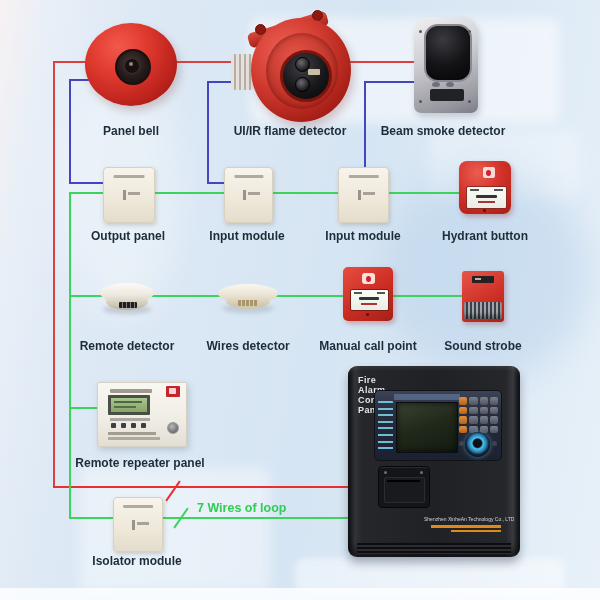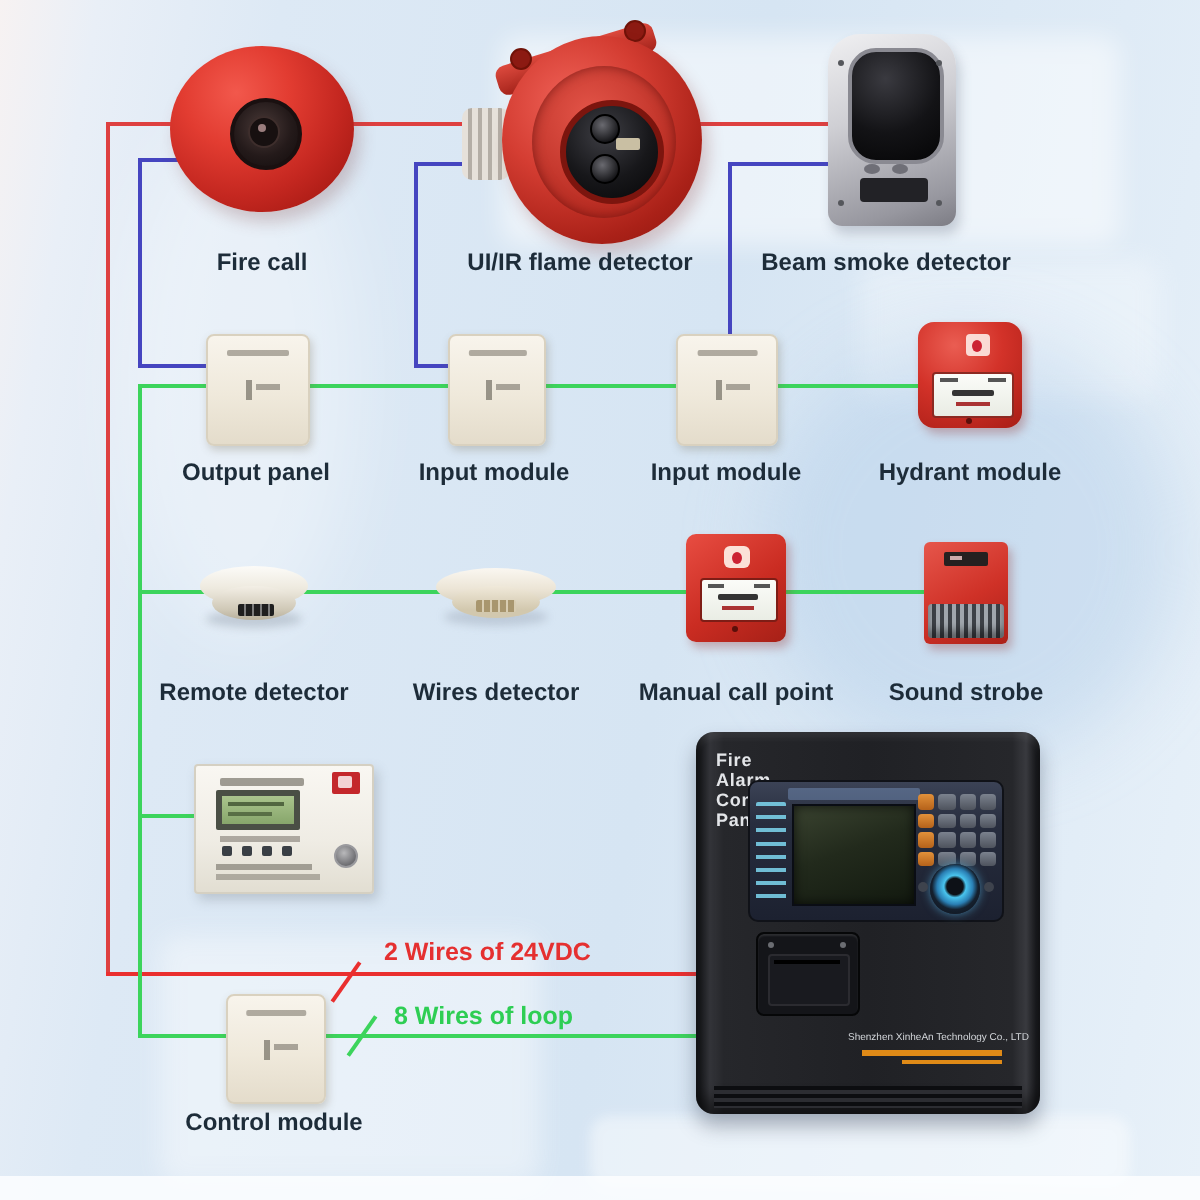--- a/index.html
+++ b/index.html
@@ -261,30 +261,30 @@
     </div>
 
     <div style="position:absolute;left:424px;top:516px;width:80px;font-size:5px;color:#d3d6da;text-align:center;white-space:nowrap;">Shenzhen XinheAn Technology Co., LTD</div>
     <div style="position:absolute;left:431px;top:525px;width:70px;height:2.5px;background:#df8a17;"></div>
     <div style="position:absolute;left:451px;top:530px;width:50px;height:2px;background:#df8a17;"></div>
 
     <div style="position:absolute;left:357px;top:543px;width:154px;height:11px;
       background:repeating-linear-gradient(180deg,#0c0d10 0 2px,#2c2d32 2px 4px);"></div>
   </div>
 
-  <div class="lbl" style="left:131px;top:124px;">Fire call</div>
+  <div class="lbl" style="left:131px;top:124px;">Panel bell</div>
   <div class="lbl" style="left:443px;top:124px;">Beam smoke detector</div>
   <div class="lbl" style="left:290px;top:124px;">UI/IR flame detector</div>
   <div class="lbl" style="left:128px;top:229px;">Output panel</div>
   <div class="lbl" style="left:247px;top:229px;">Input module</div>
   <div class="lbl" style="left:363px;top:229px;">Input module</div>
-  <div class="lbl" style="left:485px;top:229px;">Hydrant module</div>
+  <div class="lbl" style="left:485px;top:229px;">Hydrant button</div>
   <div class="lbl" style="left:127px;top:339px;">Remote detector</div>
   <div class="lbl" style="left:248px;top:339px;">Wires detector</div>
   <div class="lbl" style="left:368px;top:339px;">Manual call point</div>
   <div class="lbl" style="left:483px;top:339px;">Sound strobe</div>
-  <div class="lbl" style="left:137px;top:554px;">Control module</div>
-
-  <div class="ann" style="left:192px;top:469px;color:#e53030;">2 Wires of 24VDC</div>
-  <div class="ann" style="left:197px;top:501px;color:#2ece54;">8 Wires of loop</div>
+  <div class="lbl" style="left:140px;top:456px;">Remote repeater panel</div>
+  <div class="lbl" style="left:137px;top:554px;">Isolator module</div>
+
+  <div class="ann" style="left:197px;top:501px;color:#2ece54;">7 Wires of loop</div>
 
 
 </div>
 
 </body></html>

